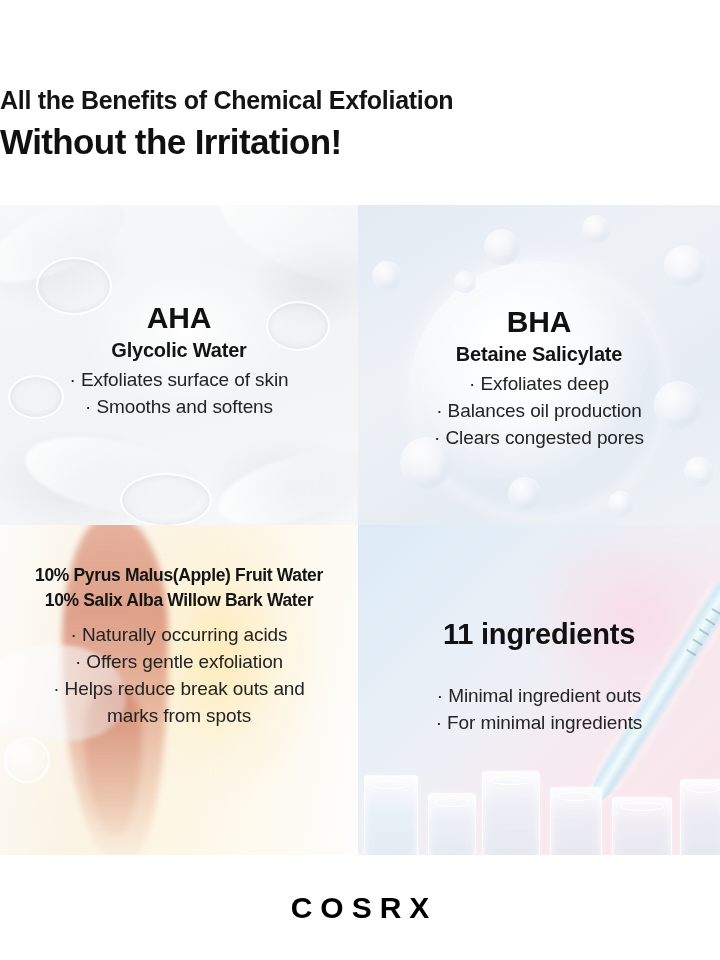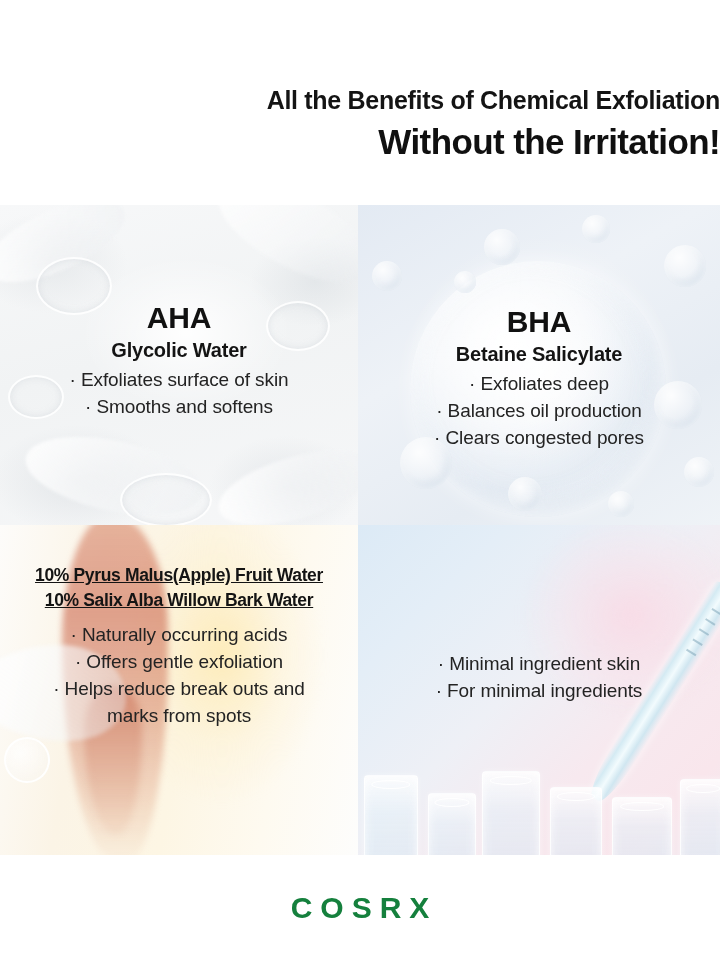--- a/index.html
+++ b/index.html
@@ -13,21 +13,21 @@
     font-family: "Liberation Sans", sans-serif;
     color: #111111;
     overflow: hidden;
     position: relative;
   }
 
   
   .header {
     width: 100%;
     padding-top: 86px;
-    text-align: right;
+    text-align: left;
   }
   .header-line1 {
     font-size: 25px;
     font-weight: bold;
     letter-spacing: -0.3px;
     color: #141414;
     line-height: 1.15;
   }
   .header-line2 {
     font-size: 35px;
@@ -91,21 +91,20 @@
     color: #232323;
     line-height: 1.42;
     letter-spacing: -0.1px;
   }
   .q-ing {
     font-size: 17.5px;
     font-weight: bold;
     color: #141414;
     line-height: 1.45;
     letter-spacing: -0.35px;
-    text-decoration: underline;
   }
 
   
   .bg-aha {
     position: absolute;
     inset: 0;
     background:
       radial-gradient(ellipse 42% 34% at 52% 40%, rgba(255,255,255,0.95) 0%, rgba(255,255,255,0) 70%),
       radial-gradient(ellipse 30% 22% at 14% 18%, rgba(219,223,226,0.55) 0%, rgba(255,255,255,0) 72%),
       radial-gradient(ellipse 26% 20% at 88% 24%, rgba(214,219,223,0.5) 0%, rgba(255,255,255,0) 70%),
@@ -279,21 +278,21 @@
     height: 105px;
     display: flex;
     align-items: center;
     justify-content: center;
     background: #ffffff;
   }
   .brand {
     font-size: 30px;
     font-weight: bold;
     letter-spacing: 8px;
-    color: #15803d;
+    color: #000000;
     text-indent: 8px;
   }
 </style>
 </head>
 <body>
 
 <div class="header">
   <div class="header-line1">All the Benefits of Chemical Exfoliation</div>
   <div class="header-line2">Without the Irritation!</div>
 </div>
@@ -377,22 +376,23 @@
         <div class="pipette-tick" style="top:74px;"></div>
       </div>
       <div class="vial" style="left:6px;width:52px;height:92px;"></div>
       <div class="vial" style="left:70px;width:46px;height:74px;"></div>
       <div class="vial" style="left:124px;width:56px;height:96px;"></div>
       <div class="vial" style="left:192px;width:50px;height:80px;"></div>
       <div class="vial" style="left:254px;width:58px;height:70px;"></div>
       <div class="vial" style="left:322px;width:44px;height:88px;"></div>
     </div>
     <div class="cell-content" style="padding-top:94px;">
+      <div class="q-title" style="font-size:29px;">11 ingredients</div>
       <div class="q-bullets" style="margin-top:32px;">
-        <div class="q-bullet">· Minimal ingredient skin</div>
+        <div class="q-bullet">· Minimal ingredient outs</div>
         <div class="q-bullet">· For minimal ingredients</div>
       </div>
     </div>
   </div>
 
 </div>
 
 <div class="footer">
   <div class="brand">COSRX</div>
 </div>

